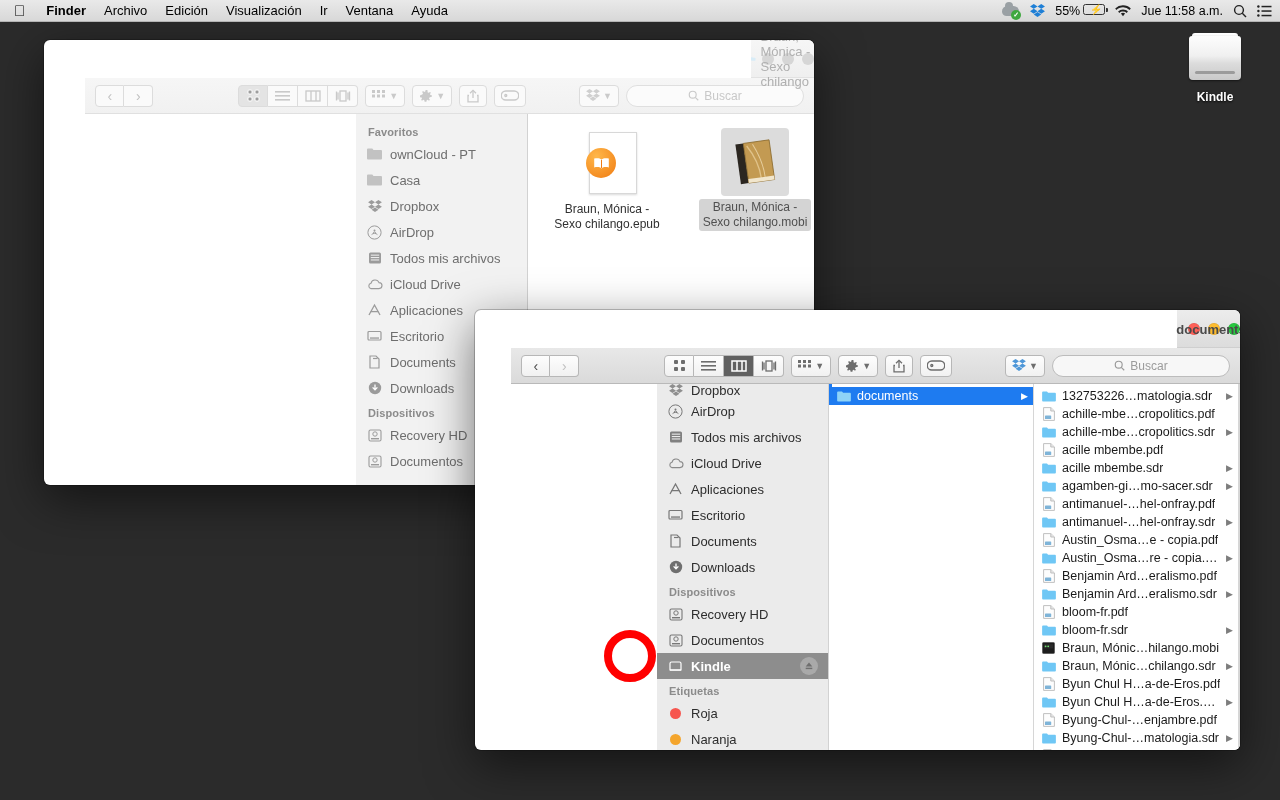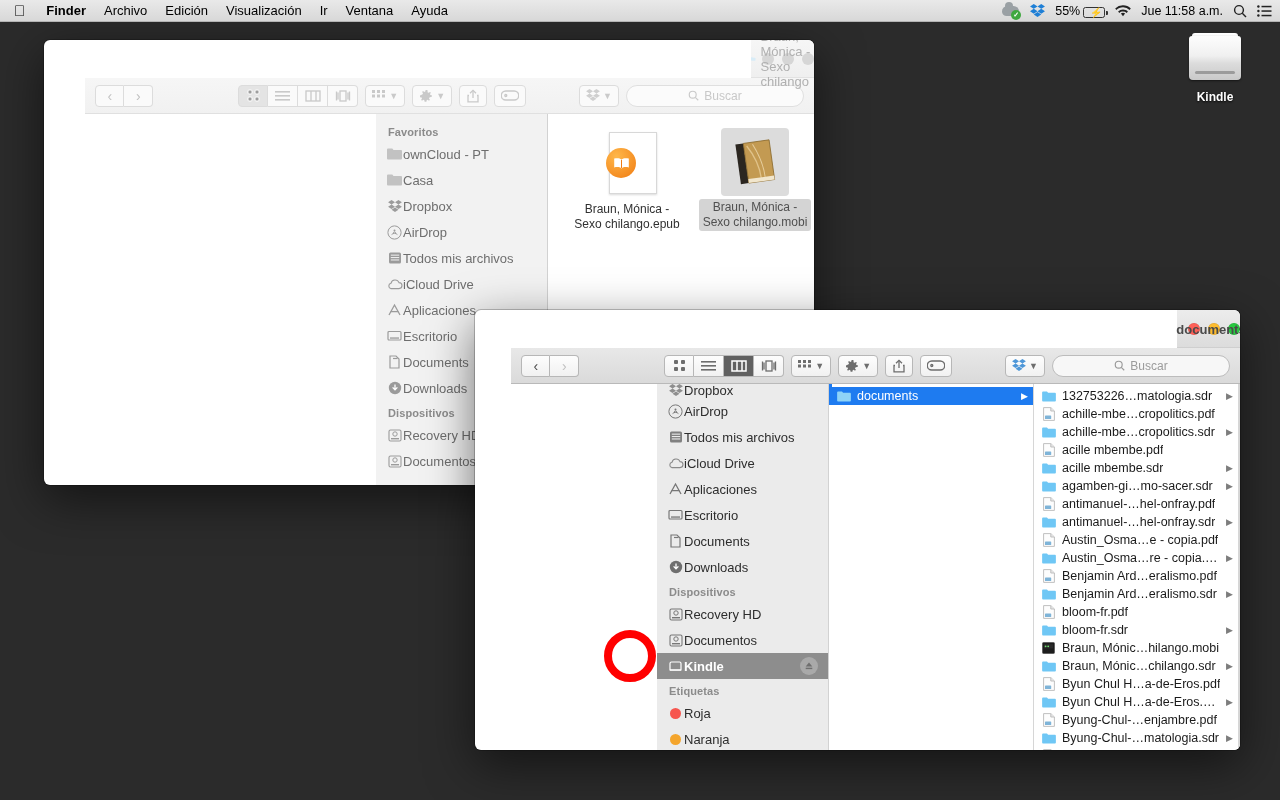--- a/index.html
+++ b/index.html
@@ -15,21 +15,21 @@
     position:absolute; top:0; left:0; width:1280px; height:22px;
     background:linear-gradient(to bottom,#e9e9e9 0%,#d8d8d8 100%);
     border-bottom:1px solid #b4b4b4;
     display:flex; align-items:center; font-size:13px; color:#000;
     z-index:100;
   }
   #menubar .apple{ padding:0 12px 0 14px; font-size:15px; line-height:1; }
   #menubar .mi{ padding:0 9px; white-space:nowrap;text-align:center; }
   #menubar .mi.bold{ font-weight:bold; }
   #menubar .right{ margin-left:auto; display:flex; align-items:center; padding-right:8px; gap:10px;}
-  #menubar .right .mb-item{ display:flex; align-items:flex-end; font-size:12.5px; }
+  #menubar .right .mb-item{ display:flex; align-items:flex-start; font-size:12.5px; }
 
   .owncloud-ic{ position:relative; width:18px; height:14px; }
   .owncloud-ic .cloud{
     position:absolute; left:0; top:2px; width:17px; height:10px;
     background:#9aa0a4; border-radius:6px 6px 5px 5px;
   }
   .owncloud-ic .cloud:before{
     content:""; position:absolute; left:3px; top:-4px; width:8px; height:8px;
     background:#9aa0a4; border-radius:50%;
   }
@@ -156,35 +156,35 @@
     width:172px; flex:0 0 172px; background:#ebebeb;
     border-right:1px solid #d2d2d2; overflow:hidden; position:relative;
     padding-top:6px;
   }
   .finder.inactive .sidebar{ background:#f2f2f2; }
   .sb-head{
     font-size:11px; font-weight:bold; color:#8b8b8b;
     padding:6px 0 3px 12px; letter-spacing:.01em;
   }
   .sb-item{
-    height:26px; display:flex; align-items:center; gap:0;
+    height:26px; display:flex; align-items:center; gap:7px;
     padding-left:10px; font-size:13px; color:#2d2d2d; position:relative;
   }
   .finder.inactive .sb-item{ color:#6e6e6e; }
   .sb-item.sel{ background:#8d8d8d; color:#fff; font-weight:bold; }
   .sb-ic{ width:17px; height:15px; flex:0 0 17px; display:flex; align-items:center; justify-content:center;}
   .eject-btn{
     position:absolute; right:10px; top:4px; width:18px; height:18px;
     border-radius:50%; background:#a9a9a9;
     display:flex; align-items:center; justify-content:center;
   }
   .tagdot{ width:11px; height:11px; border-radius:50%; margin-left:3px;}
 
   
-  .iconview{ flex:1; background:#fff; padding:14px 0 0 20px; display:flex; gap:10px; align-items:flex-start;}
+  .iconview{ flex:1; background:#fff; padding:14px 0 0 20px; display:flex; gap:30px; align-items:flex-start;}
   .fileicon{ width:118px; text-align:center; }
   .fi-img{ width:64px; height:70px; margin:0 auto 3px; position:relative;}
   .fi-label{
     font-size:12px; line-height:15px; color:#303030;
     display:inline-block; padding:1px 4px; border-radius:3px;
   }
   .fi-label.sel{ background:#d4d4d4; color:#505050;}
 
   .epub-doc{
     position:absolute; left:14px; top:4px; width:48px; height:62px;

